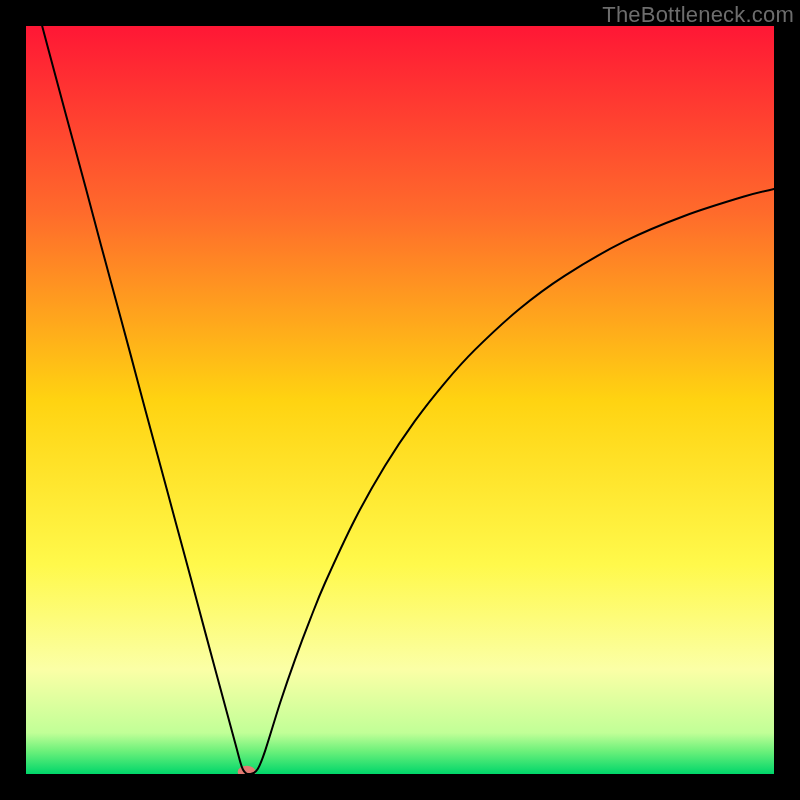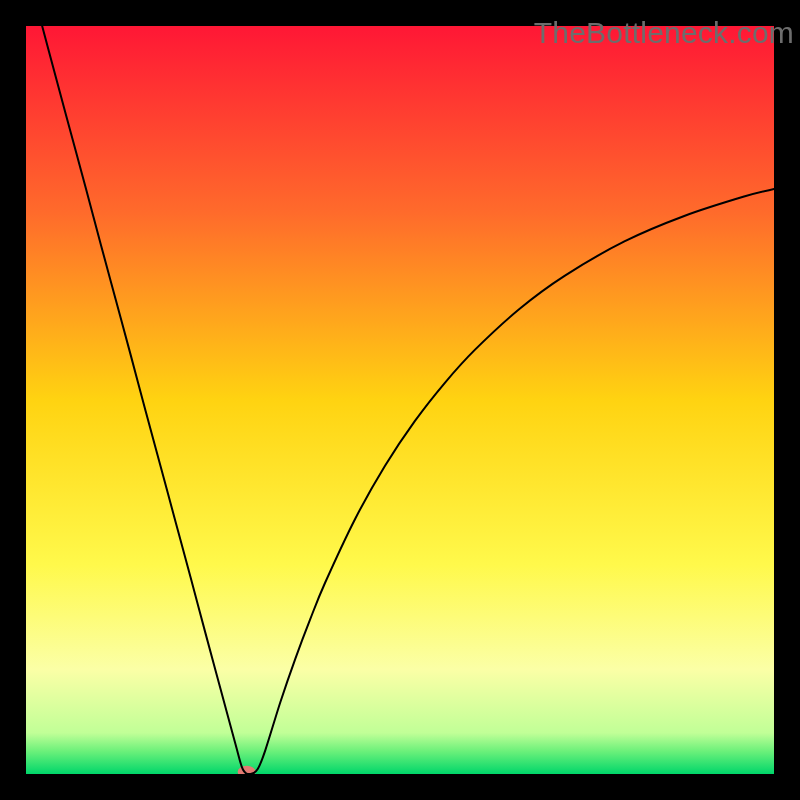--- a/index.html
+++ b/index.html
@@ -21,24 +21,24 @@
   }
   .plot {
     position: absolute;
     left: 0;
     top: 0;
     width: 748px;
     height: 748px;
   }
   .watermark {
     position: absolute;
-    top: 16px;
+    top: 2px;
     right: 6px;
     color: #6d6d6d;
-    font-size: 30px;
+    font-size: 22px;
     letter-spacing: 0.2px;
     font-weight: 400;
   }
 </style>
 </head>
 <body>
 
 <div class="frame">
   <svg class="plot" viewBox="0 0 748 748" preserveAspectRatio="none">
     <defs>

